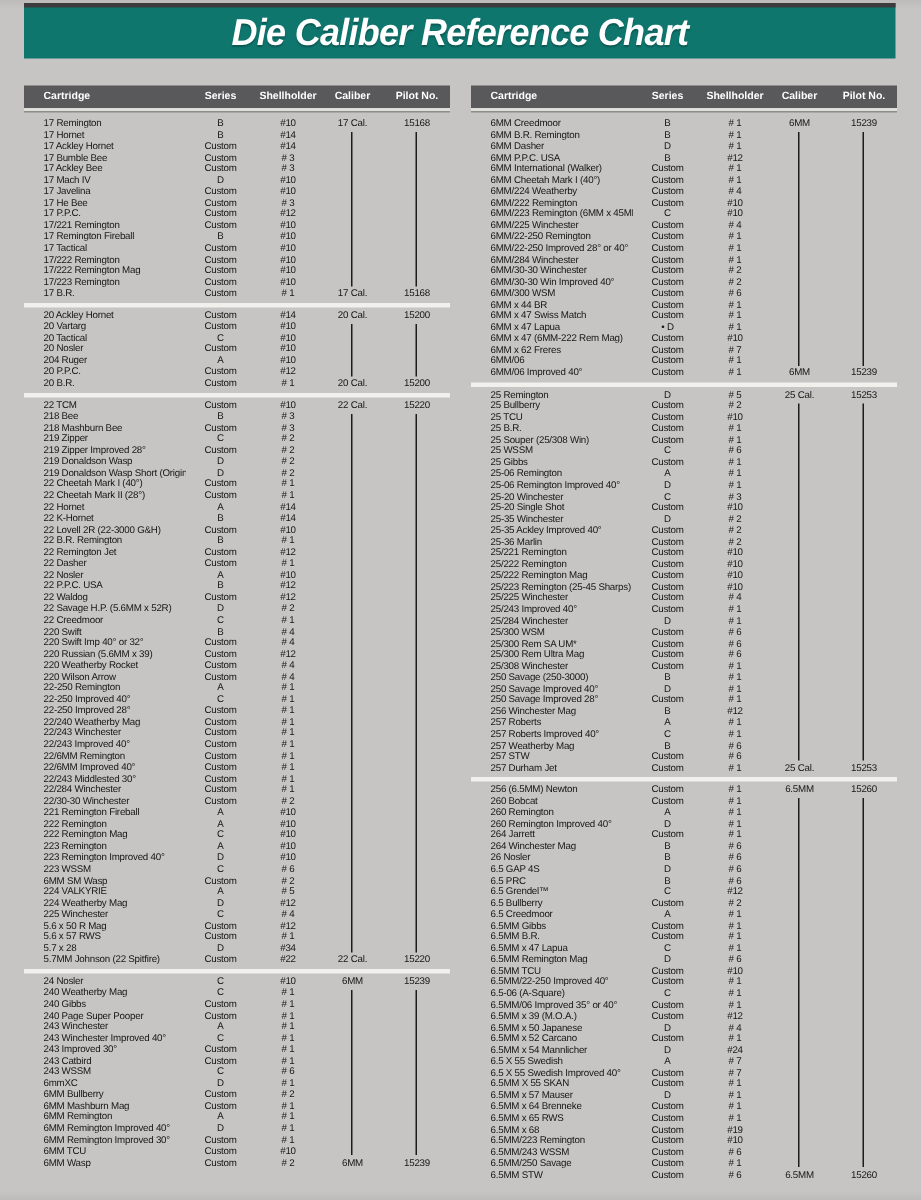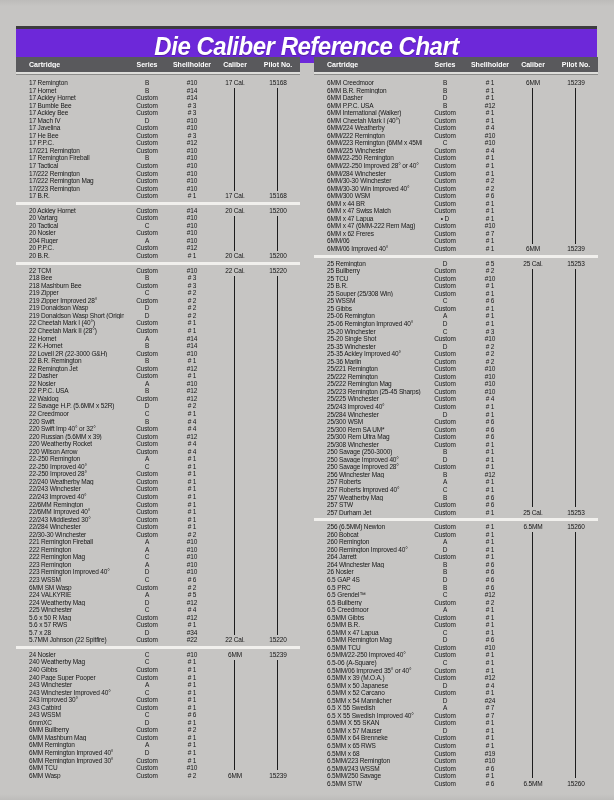--- a/index.html
+++ b/index.html
@@ -4,22 +4,22 @@
 <style>
   html,body{margin:0;padding:0;}
   body{
     width:614px;height:800px;position:relative;overflow:hidden;
     background:#c3c2c0;
     font-family:"Liberation Sans",sans-serif;
     -webkit-font-smoothing:antialiased;
   }
   .page-edge{position:absolute;inset:0;background:linear-gradient(#bdbcba,#c6c5c3 6px,#c6c5c3 794px,#bdbcba);}
   .title-bar{
-    position:absolute;left:16px;top:26px;width:581px;height:37px;
-    background:#6d28d9;border-top:3px solid #3c3c3e;box-sizing:border-box;
+    position:absolute;left:16px;top:2px;width:581px;height:37px;
+    background:#0f766e;border-top:3px solid #3c3c3e;box-sizing:border-box;
     display:flex;align-items:center;justify-content:center;
   }
   .title-bar h1{
     margin:0;color:#ffffff;font-size:25px;font-weight:bold;font-style:italic;
     letter-spacing:-0.5px;transform:scaleX(0.96);
     text-shadow:0 1px 1px rgba(0,0,0,0.25);
     font-family:"Liberation Sans",sans-serif;white-space:nowrap;
   }
   .cal-table{position:absolute;top:57px;width:284px;}
   .cal-table.left{left:16px;}

